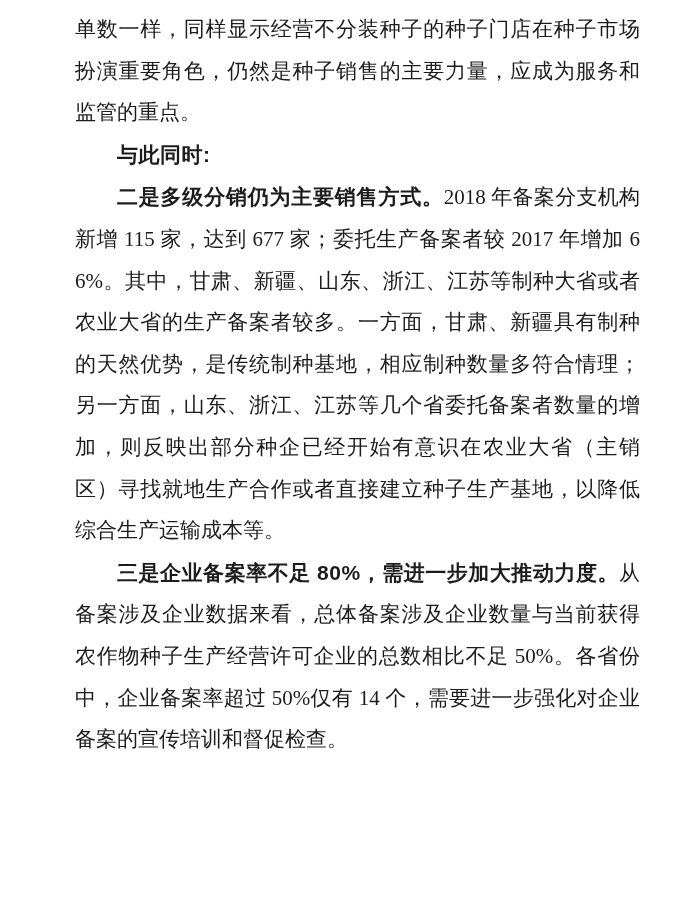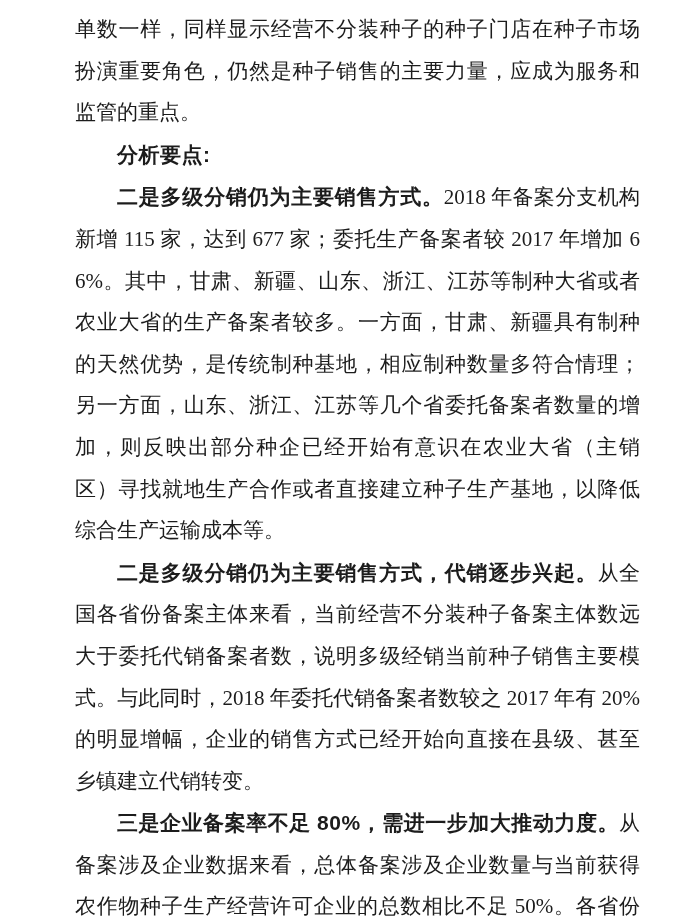--- a/index.html
+++ b/index.html
@@ -39,21 +39,20 @@
     letter-spacing: 0.5px;
   }
 </style>
 </head>
 <body>
 
 <div class="page">
 
   <p class="para no-indent"><span>单数一样，同样显示经营不分装种子的种子门店在种子市场扮演重要角色，仍然是种子销售的主要力量，应成为服务和监管的重点。</span></p>
 
-  <p class="para"><span class="lead">分析要点:</span></p>
+  <p class="para"><span class="lead">与此同时:</span></p>
 
   <p class="para"><span class="lead">二是多级分销仍为主要销售方式。</span><span>2018 年备案分支机构新增 115 家，达到 677 家；委托生产备案者较 2017 年增加 66%。其中，甘肃、新疆、山东、浙江、江苏等制种大省或者农业大省的生产备案者较多。一方面，甘肃、新疆具有制种的天然优势，是传统制种基地，相应制种数量多符合情理；另一方面，山东、浙江、江苏等几个省委托备案者数量的增加，则反映出部分种企已经开始有意识在农业大省（主销区）寻找就地生产合作或者直接建立种子生产基地，以降低综合生产运输成本等。</span></p>
 
-  <p class="para"><span class="lead">二是多级分销仍为主要销售方式，代销逐步兴起。</span><span>从全国各省份备案主体来看，当前经营不分装种子备案主体数远大于委托代销备案者数，说明多级经销当前种子销售主要模式。与此同时，2018 年委托代销备案者数较之 2017 年有 20%的明显增幅，企业的销售方式已经开始向直接在县级、甚至乡镇建立代销转变。</span></p>
 
   <p class="para"><span class="lead">三是企业备案率不足 80%，需进一步加大推动力度。</span><span>从备案涉及企业数据来看，总体备案涉及企业数量与当前获得农作物种子生产经营许可企业的总数相比不足 50%。各省份中，企业备案率超过 50%仅有 14 个，需要进一步强化对企业备案的宣传培训和督促检查。</span></p>
 
 </div>
 
 </body></html>

